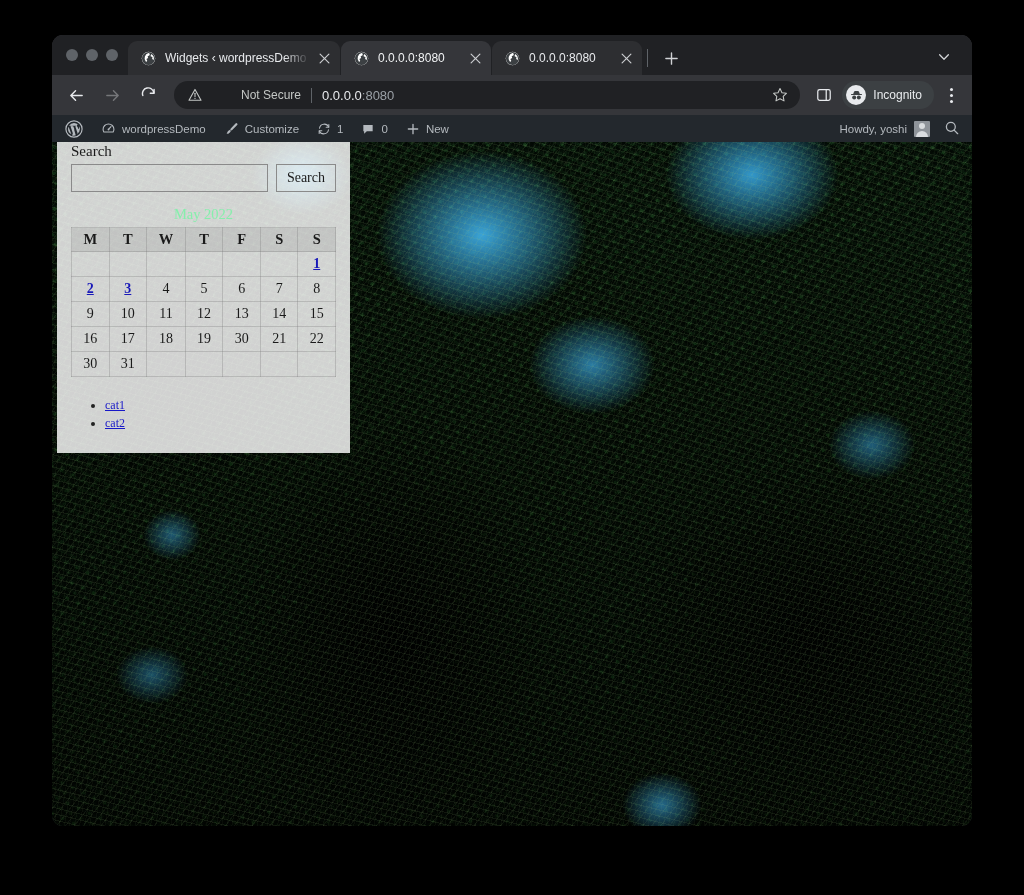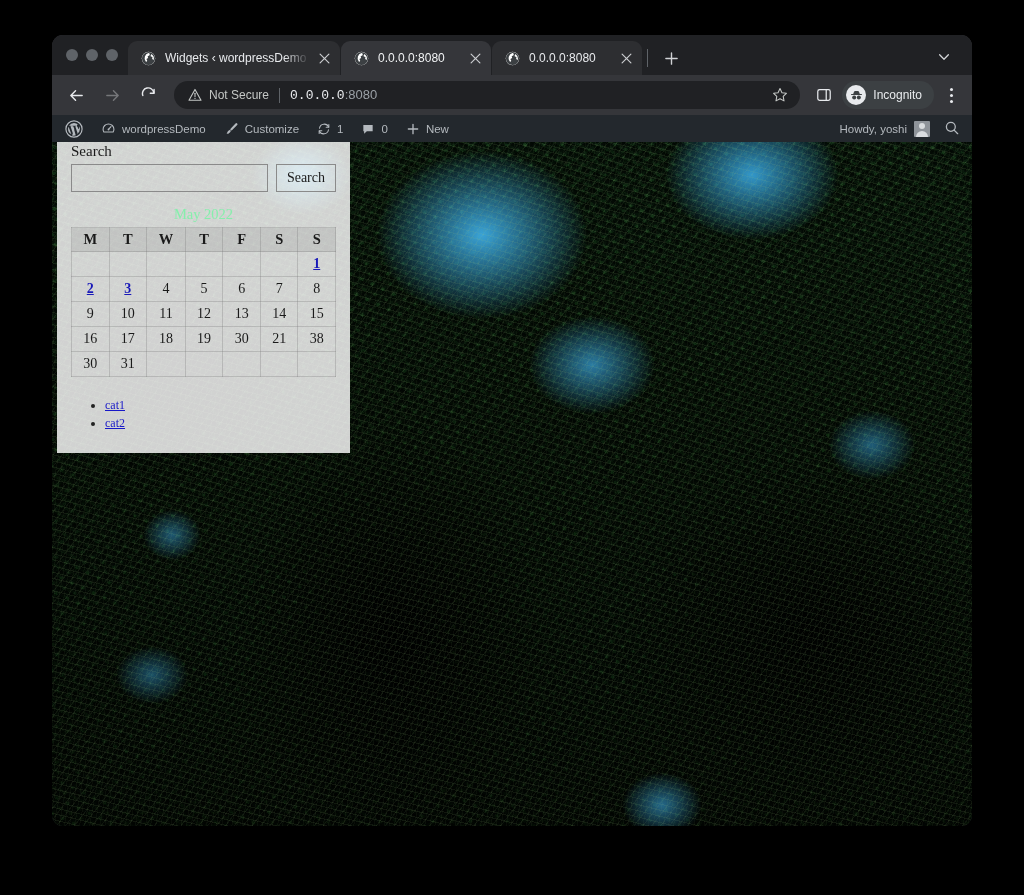--- a/index.html
+++ b/index.html
@@ -115,24 +115,24 @@
     height: 28px;
     background: #202124;
     border-radius: 14px;
     display: flex;
     align-items: center;
     padding: 0 12px 0 14px;
     margin: 0 8px 0 4px;
     min-width: 0;
   }
   .warn-icon { width: 14px; height: 14px; flex: 0 0 14px; margin-right: 7px; color: #c4c7c5; }
-  .not-secure-text { font-size: 12px; color: #c4c7c5; white-space: nowrap; }
+  .not-secure-text { font-size: 12px; color: #c4c7c5; white-space: nowrap; margin-left: 32px; }
   .omnibox-sep { width: 1px; height: 15px; background: #5f6368; margin: 0 10px; flex: 0 0 1px; }
   .url-text { font-size: 13px; color: #9aa0a6; white-space: nowrap; }
-  .url-text b { color: #e8eaed; font-weight: 400; font-family: Liberation Mono, monospace; }
+  .url-text b { color: #e8eaed; font-weight: 400; }
   .omnibox-spacer { flex: 1 1 auto; }
   .star-icon { width: 16px; height: 16px; color: #c4c7c5; flex: 0 0 16px; }
 
   .side-panel-icon {
     width: 28px; height: 28px;
     margin: 0 2px;
     display: flex; align-items: center; justify-content: center;
     color: #e8eaed;
   }
   .incognito-chip {
@@ -591,21 +591,21 @@
               <td>14</td>
               <td>15</td>
             </tr>
             <tr>
               <td>16</td>
               <td>17</td>
               <td>18</td>
               <td>19</td>
               <td>30</td>
               <td>21</td>
-              <td>38</td>
+              <td>22</td>
             </tr>
             <tr>
               <td>30</td>
               <td>31</td>
               <td class="pad"></td>
               <td class="pad"></td>
               <td class="pad"></td>
               <td class="pad"></td>
               <td class="pad"></td>
             </tr>

